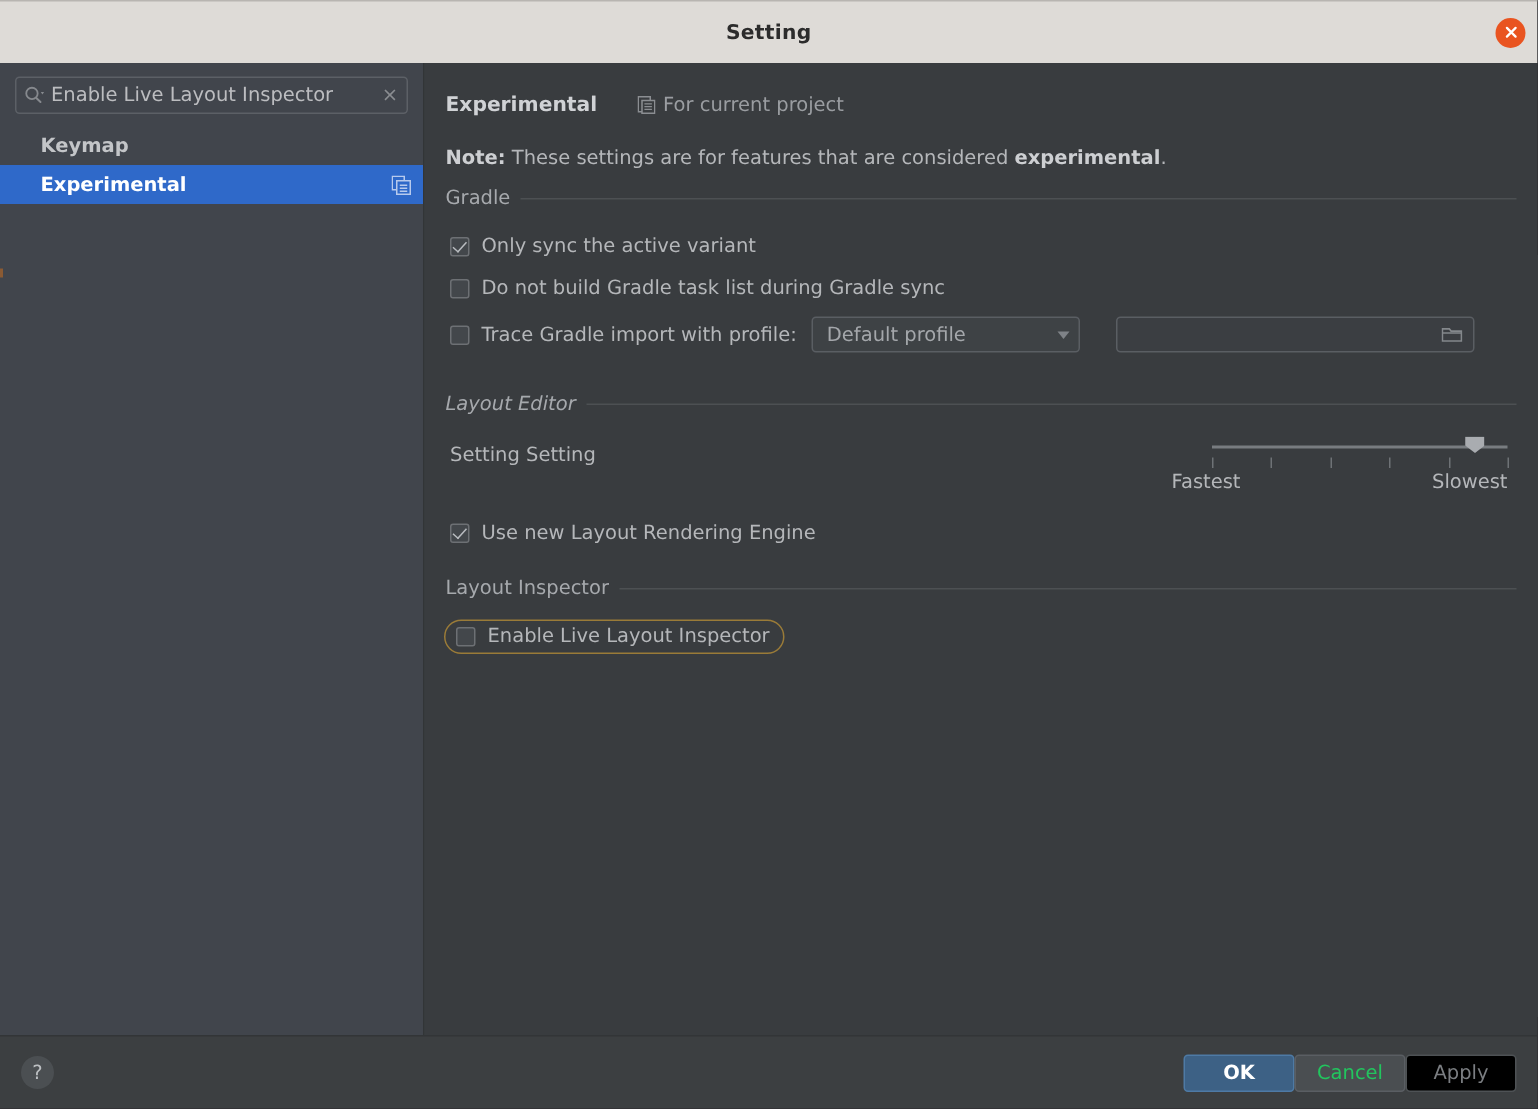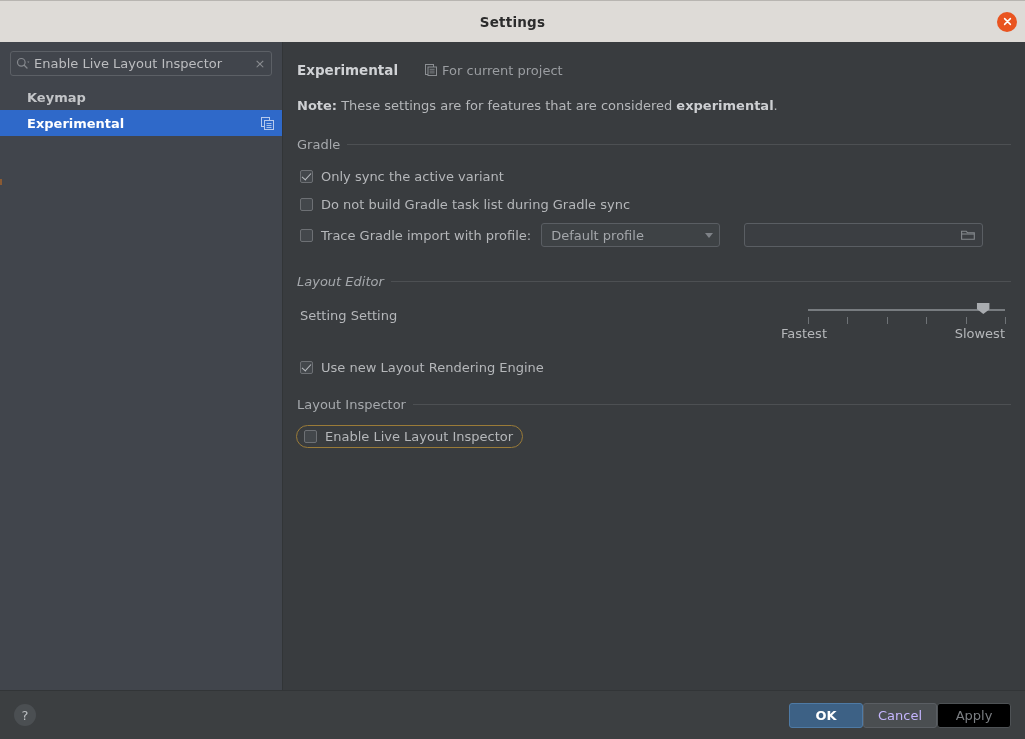--- a/index.html
+++ b/index.html
@@ -174,21 +174,21 @@
     display: flex;
     align-items: center;
     opacity: 0.85;
   }
   .content-inner {
     padding: 14px 14px 0 14px;
   }
   .note {
     font-size: 13px;
     color: #b5b7ba;
-    margin-bottom: 24px;
+    margin-bottom: 12px;
     font-family: "DejaVu Sans", sans-serif;
   }
   .note b { color: #cdcfd2; }
 
   .group {
     display: flex;
     align-items: center;
     margin: 0 0 10px 0;
   }
   .group-label {
@@ -388,21 +388,21 @@
     min-width: 74px;
     height: 25px;
     box-sizing: border-box;
     border-radius: 3px;
     font-size: 13px;
     display: flex;
     align-items: center;
     justify-content: center;
     border: 1px solid #5a5e63;
     background: #4a4e51;
-    color: #c4b5fd;
+    color: #22c55e;
     cursor: pointer;
     font-family: "DejaVu Sans", sans-serif;
     padding: 0 10px;
   }
   .btn.primary {
     background: #3d6185;
     border-color: #4e7aa5;
     color: #ffffff;
     font-weight: bold;
   }
@@ -412,21 +412,21 @@
     color: #7b7e82;
     cursor: default;
   }
 </style>
 </head>
 <body>
 
 <div class="window">
 
   <div class="titlebar">
-    <div class="titlebar-title">Settings</div>
+    <div class="titlebar-title">Setting</div>
     <div class="close-btn">
       <svg width="11" height="11" viewBox="0 0 11 11" aria-hidden="true">
         <path d="M2.6 2.6 L8.4 8.4 M8.4 2.6 L2.6 8.4" stroke="#ffffff" stroke-width="1.5" stroke-linecap="round"></path>
       </svg>
     </div>
   </div>
 
   <div class="body-area">
 
     <div class="sidebar">

